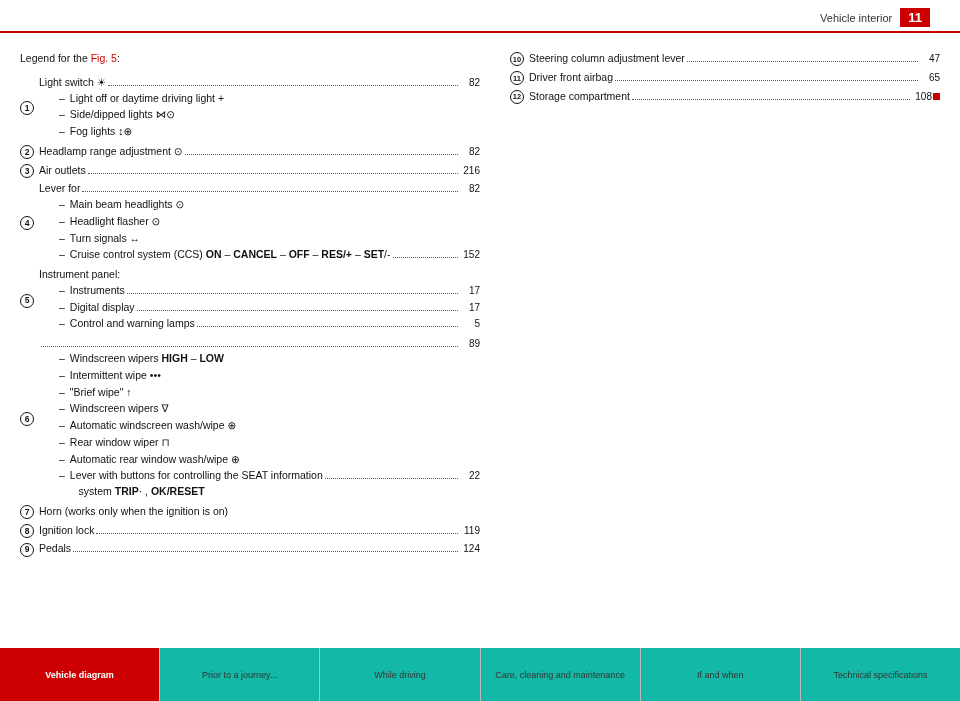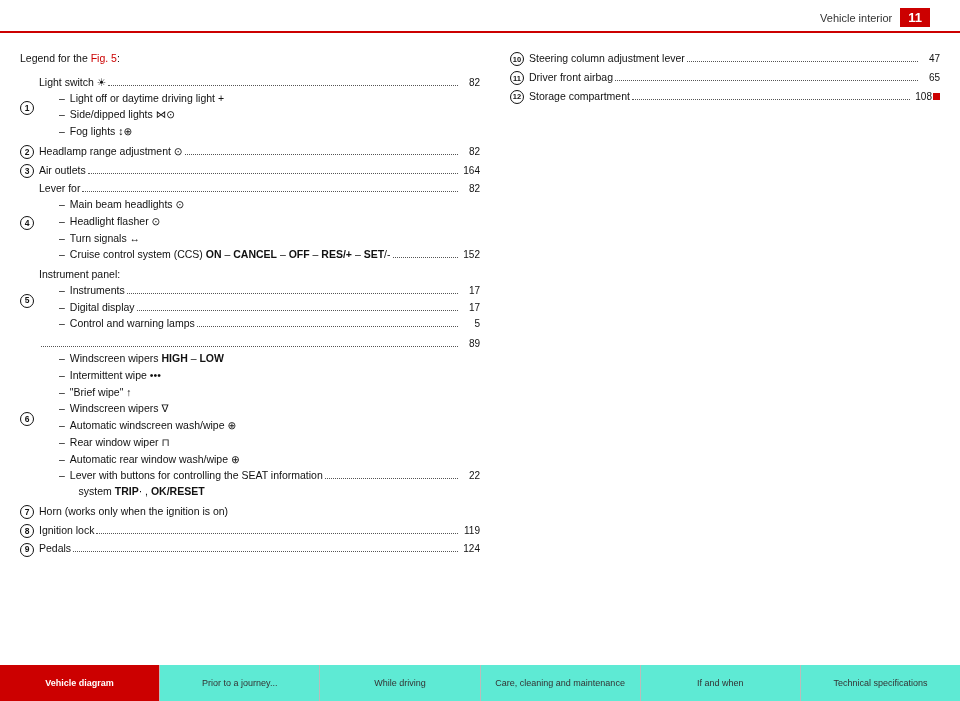--- a/index.html
+++ b/index.html
@@ -116,23 +116,23 @@
     }
 
     .bold-text { font-weight: bold; }
 
     
     .bottom-nav {
       position: absolute;
       bottom: 0;
       left: 0;
       right: 0;
-      height: 36px;
-      display: flex;
-      background: #5eead4;
+      height: 53px;
+      display: flex;
+      background: #14b8a6;
     }
     .nav-item {
       flex: 1;
       display: flex;
       align-items: center;
       justify-content: center;
       font-size: 9px;
       color: #333;
       border-right: 1px solid #bbb;
       text-align: center;
@@ -205,21 +205,21 @@
         </div>
       </div>
     </div>
 
     <div class="entry">
       <span class="entry-num">3</span>
       <div class="entry-text">
         <div class="dots-line">
           <span class="entry-label-part">Air outlets </span>
           <span class="dots-filler"></span>
-          <span class="page-num">164</span>
+          <span class="page-num">216</span>
         </div>
       </div>
     </div>
 
     <div class="entry">
       <span class="entry-num">4</span>
       <div class="entry-text">
         <div class="dots-line">
           <span class="entry-label-part">Lever for </span>
           <span class="dots-filler"></span>

